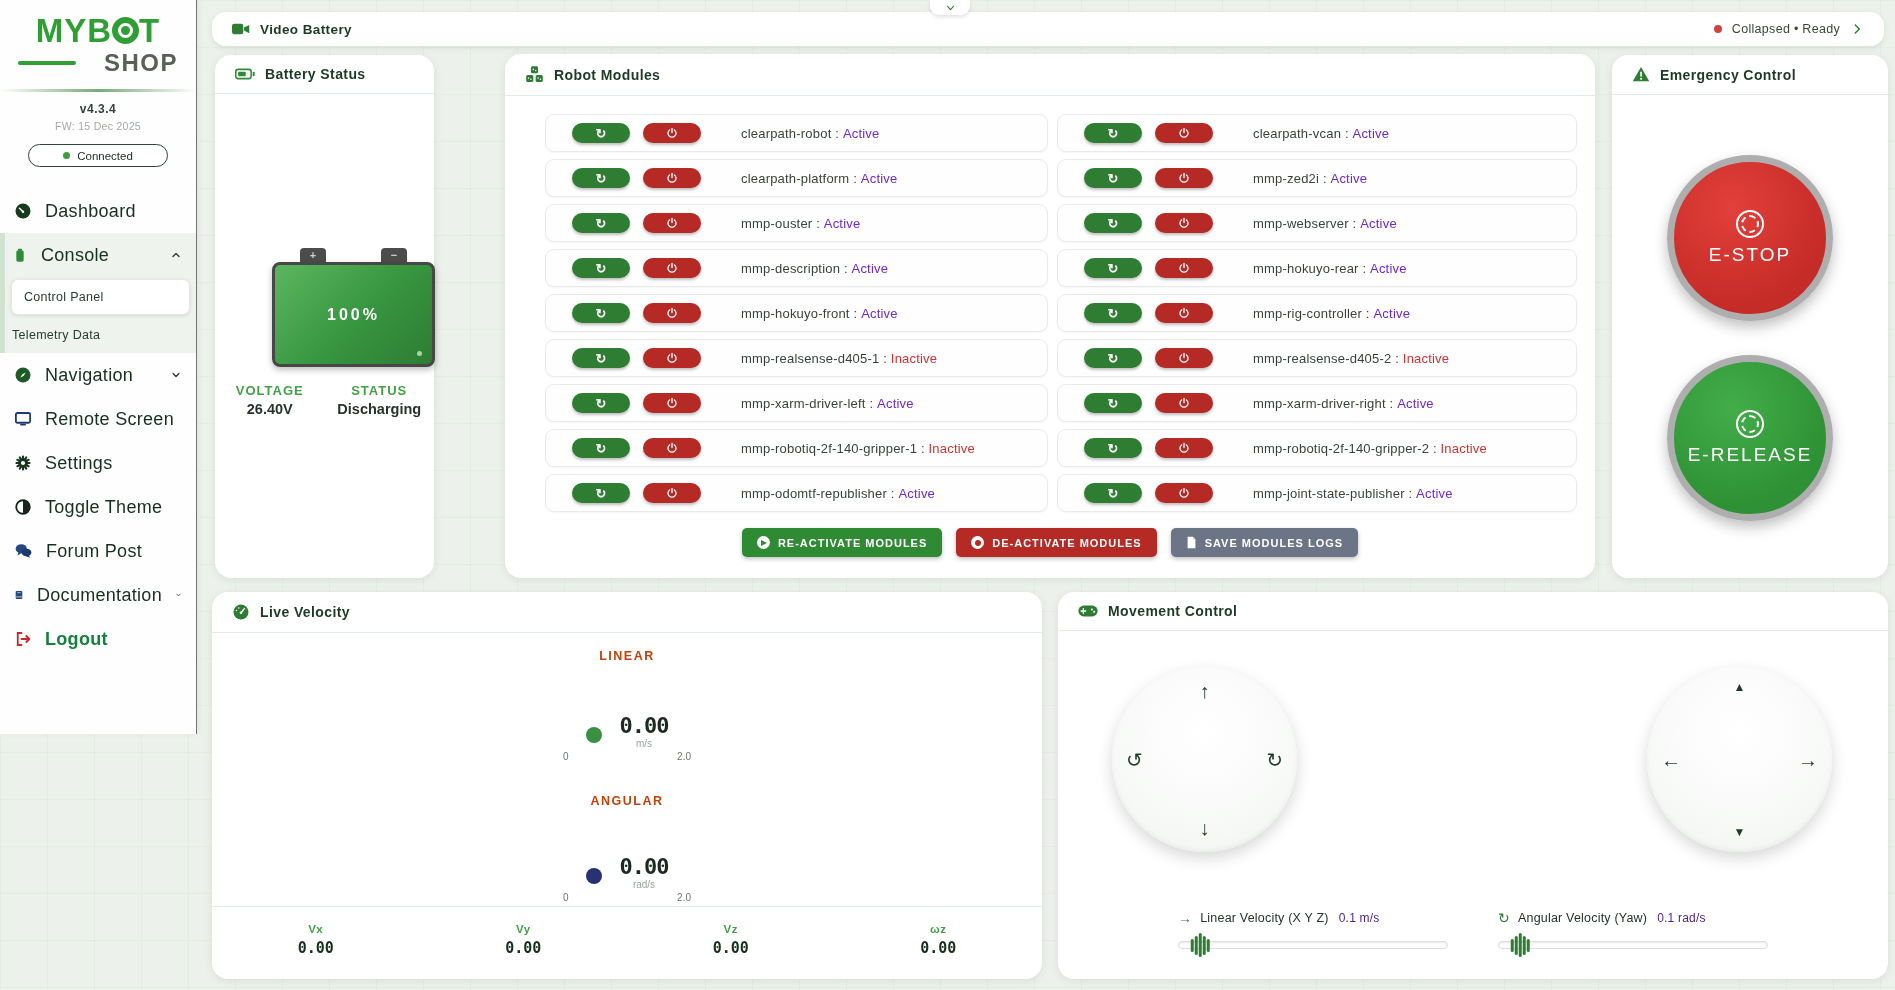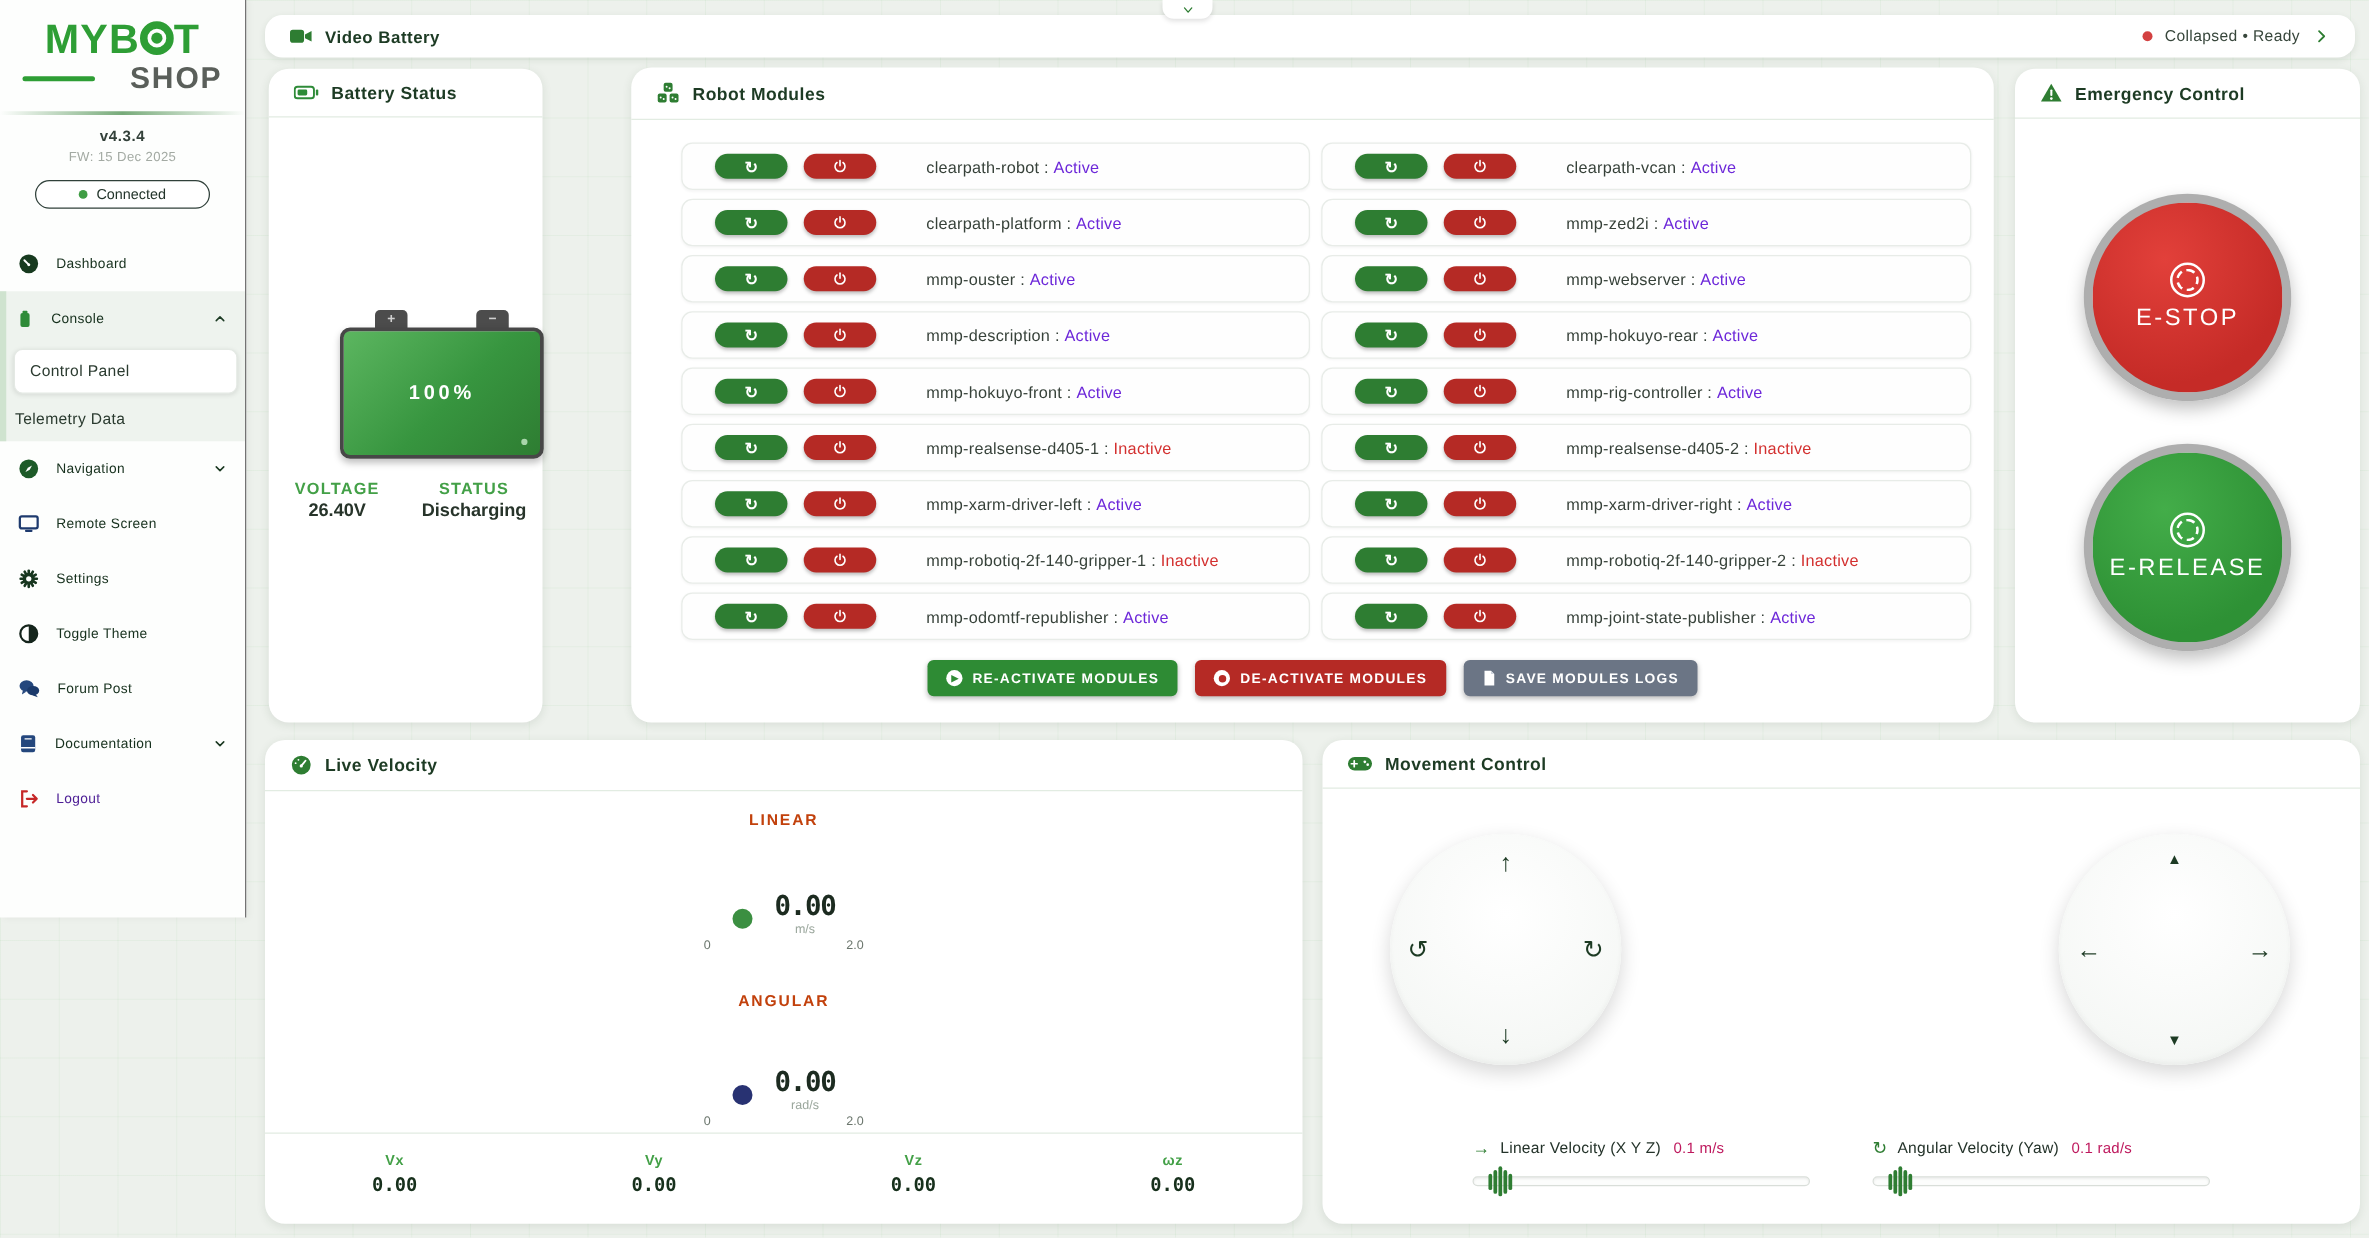--- a/index.html
+++ b/index.html
@@ -50,31 +50,31 @@
   .firmware { text-align:center; font-size:10.5px; color:#a3aaa3; margin-top:4px; letter-spacing:.3px;}
   .conn-pill {
     margin:12px auto 0; width:140px; height:23px; border:1.5px solid #30403a;
     border-radius:999px; display:flex; align-items:center; justify-content:center; gap:7px;
     font-size:11.5px; color:#22342a; background:#fff;
   }
   .conn-dot { width:7px; height:7px; border-radius:50%; background:#3f9d44; }
   .menu { margin-top:22px; }
   .menu-item {
     display:flex; align-items:center; gap:13px; height:44px; padding:0 14px;
-    font-size:11px; color:#16301d; cursor:pointer; letter-spacing:.3px;
+    font-size:18px; color:#16301d; cursor:pointer; letter-spacing:.3px;
   }
   .menu-item .chev { margin-left:auto; }
   .console-group { background:#eef3ee; border-left:5px solid #cfe3cf; padding-left:0; }
   .console-group .menu-item { padding-left:7px; }
   .sub-item { height:36px; padding-left:18px; font-size:12.5px; color:#2b3b30; }
   .sub-item.active {
     background:#fff; border:1px solid #e4e9e4; border-radius:7px;
     margin:2px 6px; box-shadow:0 1px 4px rgba(0,0,0,.10); padding-left:12px;
   }
-  .menu-item.logout { color:#4c1d95; font-weight:400; }
+  .menu-item.logout { color:#15803d; font-weight:700; }
 
   
   .video-bar {
     position:absolute; left:212px; top:12px; width:1672px; height:34px;
     background:#fff; border-radius:14px; box-shadow:0 2px 6px rgba(40,70,40,.10);
     display:flex; align-items:center; padding:0 20px; gap:10px;
   }
   .video-title { font-size:13.5px; font-weight:700; letter-spacing:.4px; }
   .video-right { margin-left:auto; display:flex; align-items:center; gap:10px; }
   .video-status-dot { width:8px; height:8px; border-radius:50%; background:#d34040; }
@@ -191,21 +191,21 @@
   .dpad-key.tri { font-size:12px; }
   .dk-up { top:14px; left:50%; transform:translateX(-50%); }
   .dk-down { bottom:14px; left:50%; transform:translateX(-50%); }
   .dk-left { left:14px; top:50%; transform:translateY(-50%); }
   .dk-right { right:14px; top:50%; transform:translateY(-50%); }
   .slider-group { position:absolute; top:318px; width:270px; }
   .slider-group.linear { left:120px; }
   .slider-group.angular { left:440px; }
   .slider-label { display:flex; align-items:center; gap:8px; font-size:12.5px; color:#24332a; letter-spacing:.2px; }
   .slider-label .s-icon { color:#2e7d32; font-size:14px; }
-  .slider-label .s-val { color:#be185d; font-size:12px; margin-left:2px; }
+  .slider-label .s-val { color:#4c1d95; font-size:12px; margin-left:2px; }
   .slider-track {
     margin-top:15px; height:8px; border-radius:999px; background:#fcfdfc;
     border:1px solid #d9ded9; box-shadow:inset 0 1px 2px rgba(0,0,0,.08); position:relative; cursor:pointer;
   }
   .slider-handle {
     position:absolute; left:8%; top:50%; transform:translate(-50%,-50%);
     display:flex; align-items:center; gap:1.5px; cursor:grab;
   }
   .slider-handle span { width:2.5px; background:#2e7d32; border-radius:2px; display:block; }
   .slider-handle span:nth-child(1){height:13px;} .slider-handle span:nth-child(2){height:19px;}

